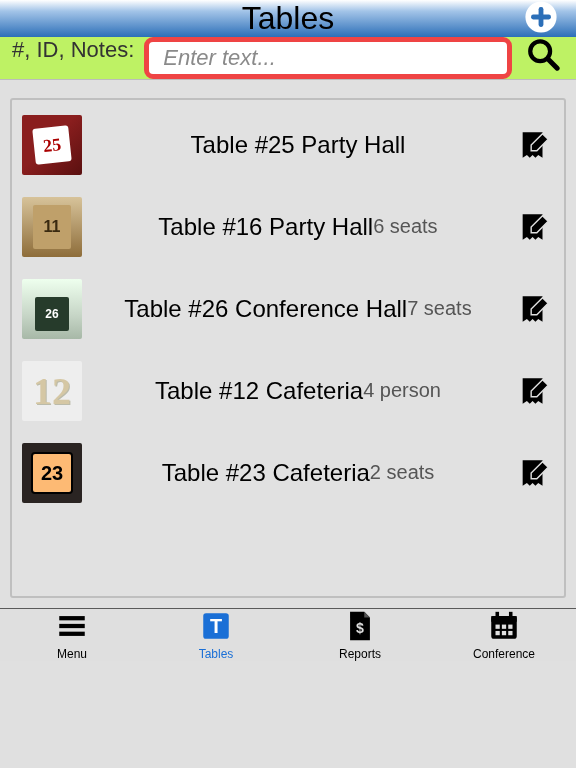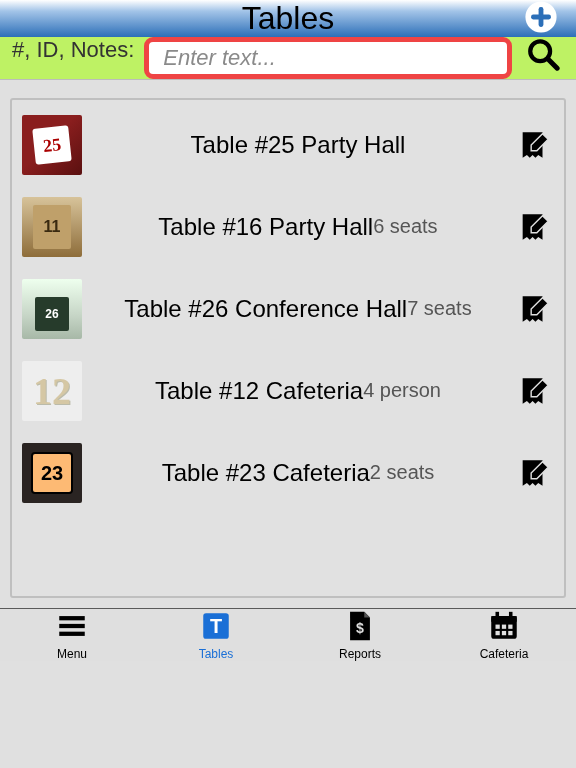--- a/index.html
+++ b/index.html
@@ -228,18 +228,18 @@
         <rect x="6" y="2" width="2.5" height="5" fill="#000"></rect>
             <rect x="15.5" y="2" width="2.5" height="5" fill="#000"></rect>
         <rect x="6" y="11" width="3" height="3" fill="#dfdfdf"></rect>
             <rect x="10.5" y="11" width="3" height="3" fill="#dfdfdf"></rect>
             <rect x="15" y="11" width="3" height="3" fill="#dfdfdf"></rect>
         <rect x="6" y="15.5" width="3" height="3" fill="#dfdfdf"></rect>
             <rect x="10.5" y="15.5" width="3" height="3" fill="#dfdfdf"></rect>
             <rect x="15" y="15.5" width="3" height="3" fill="#dfdfdf"></rect>
       </svg>
         </div>
-      <div class="tab-label">Cafeteria</div>
+      <div class="tab-label">Conference</div>
     </div>
 
   </div>
 
 </div>
 
 </body></html>

